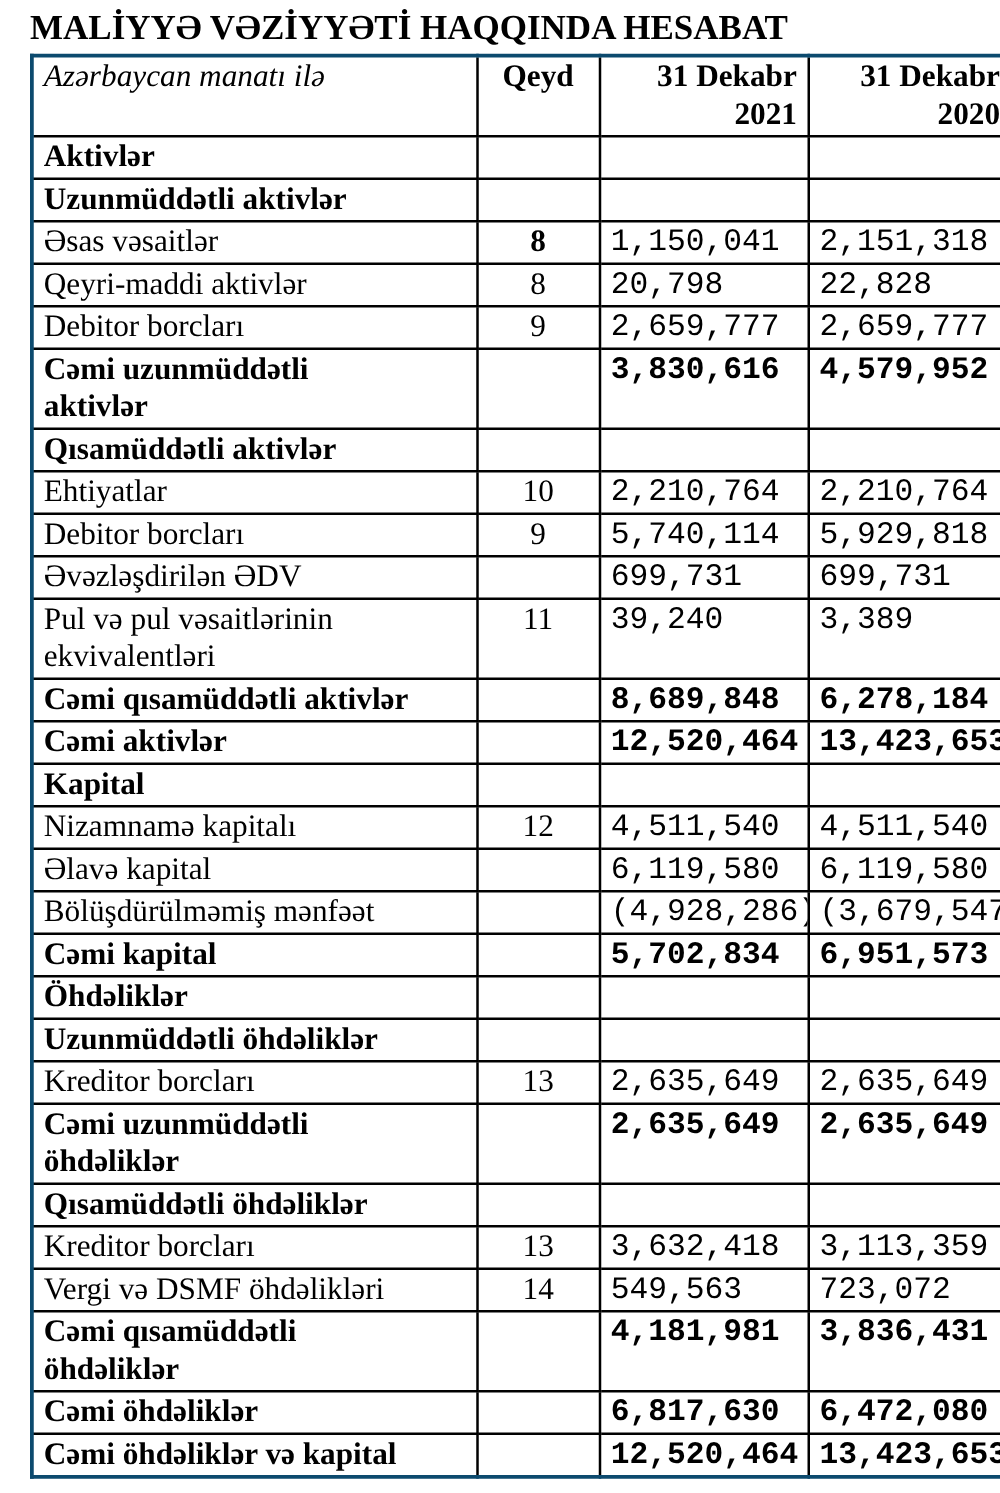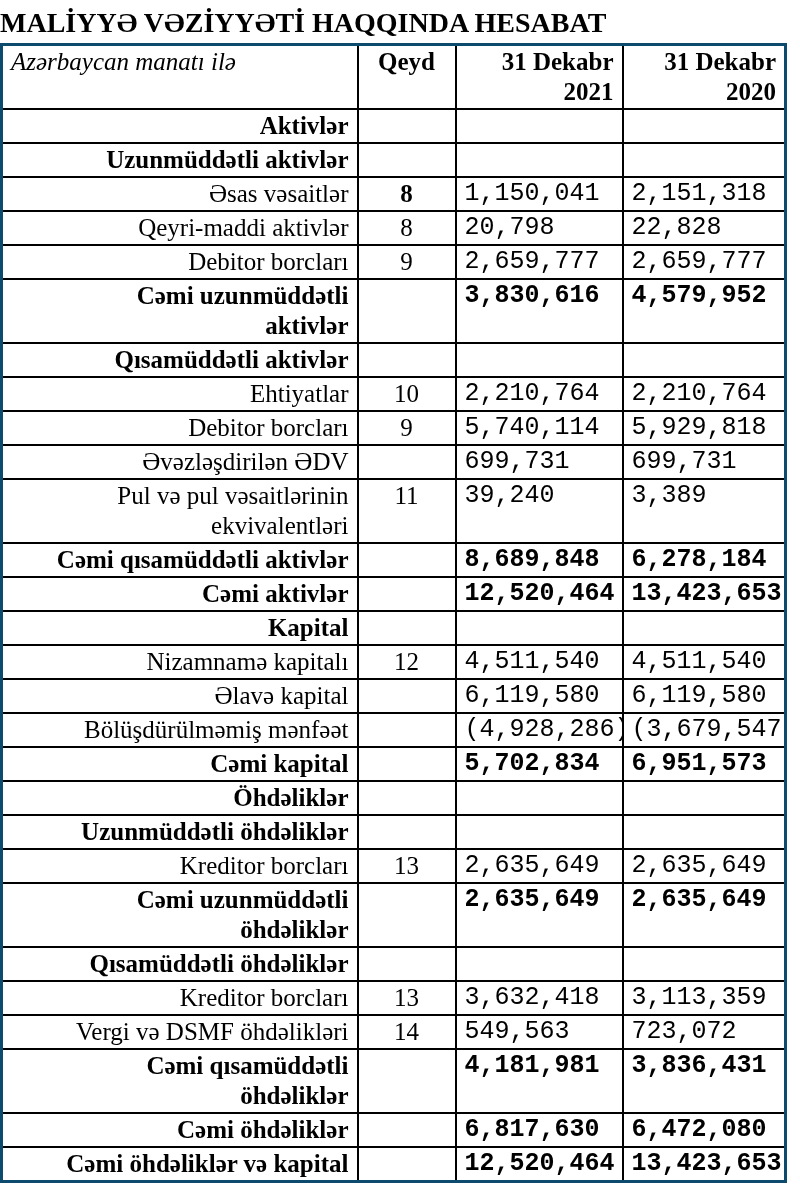--- a/index.html
+++ b/index.html
@@ -8,21 +8,21 @@
   body {
     width: 800px;
     height: 1194px;
     font-family: "Liberation Serif", "DejaVu Serif", serif;
     color: #000000;
     overflow: hidden;
   }
   .page {
     width: 800px;
     height: 1194px;
-    padding: 6px 8px 0 0;
+    padding: 6px 8px 0 24px;
   }
   .doc-title {
     font-size: 28px;
     font-weight: bold;
     letter-spacing: 0px;
     line-height: 34px;
     margin-bottom: 3px;
     white-space: nowrap;
   }
   table.fin {
@@ -46,21 +46,21 @@
 
   th.h-currency {
     font-style: italic;
     font-weight: normal;
     text-align: left;
     padding-left: 16px;
   }
   th.h-note { text-align: center; font-weight: bold; border-radius: 20px; }
   th.h-year { text-align: right; font-weight: bold; padding-right: 10px; border-radius: 27px; }
 
-  td.c-label { text-align: right; padding-left: 6px; margin-top: 12px; }
+  td.c-label { text-align: left; padding-left: 6px; margin-top: 12px; }
   td.c-note  { text-align: center; }
   td.c-num   { padding-right: 10px; font-family: Liberation Mono, monospace; }
 
   tr.section td.c-label { font-weight: bold; }
   tr.total td { font-weight: bold; }
   td.note-bold { font-weight: bold; }
   .line { display: block; }
 </style>
 </head>
 <body>

